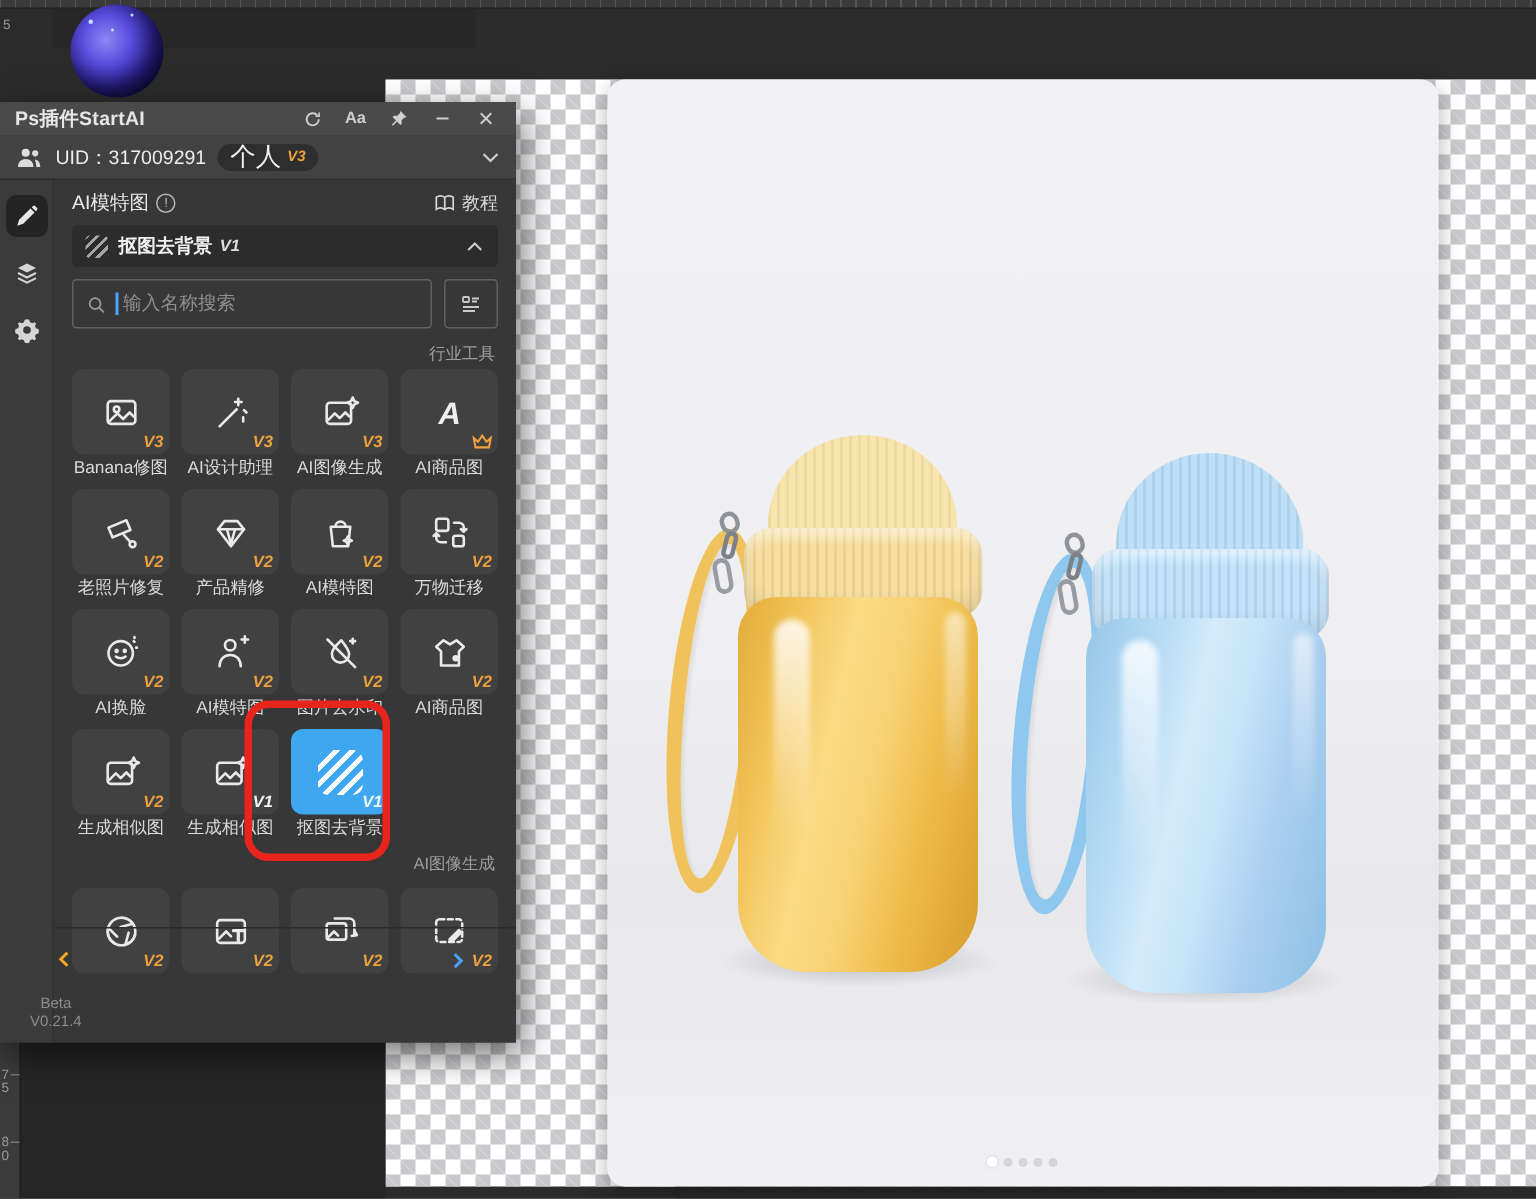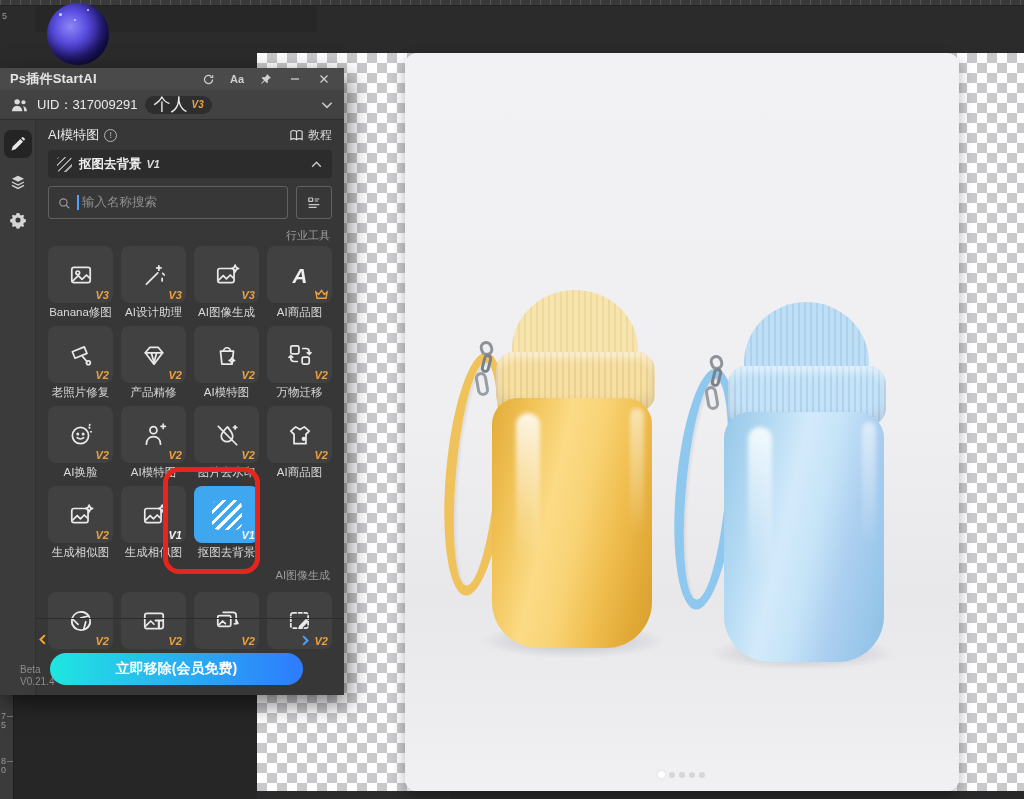--- a/index.html
+++ b/index.html
@@ -109,21 +109,21 @@
   .tile .stripes-icon { width:30px; height:30px; border-radius:7px;
     background:repeating-linear-gradient(135deg,#ffffff 0 3px,transparent 3px 7.5px); }
   .tlabel { margin-top:1px; height:16px; line-height:16px; font-size:11.5px; color:#dadada; white-space:nowrap; }
   .divider { position:absolute; left:36px; right:0; top:550px; height:1px; background:#2c2c2c; }
   .car-arrow { position:absolute; z-index:15; width:12px; height:14px; display:flex; align-items:center; }
   .car-arrow.left { left:38px; top:564px; }
   .car-arrow.right { left:300px; top:565px; }
   .cta { position:absolute; left:50px; top:585px; width:253px; height:32px; border-radius:16px; border:none; z-index:20;
     background:linear-gradient(90deg,#1fe6e0 0%,#28b6ee 45%,#2e7bff 100%);
     color:#fff; font-size:14px; font-weight:bold; font-family:inherit; display:flex; align-items:center; justify-content:center; cursor:pointer; }
-  .beta { position:absolute; left:20px; top:596px; z-index:20; font-size:10px; line-height:12px; color:#8d8d8d; text-align:left; }
+  .beta { position:absolute; left:20px; top:596px; z-index:20; font-size:10px; line-height:12px; color:#8d8d8d; text-align:center; }
   .red-box { position:absolute; left:163px; top:399px; width:97px; height:107px; border:5px solid #e8251d; border-radius:16px; z-index:30; }
 
   svg { display:block; }
 </style>
 </head>
 <body>
 
 <div class="stage">
 
   <div class="top-ruler"></div>
@@ -564,21 +564,20 @@
       <svg width="10" height="13" viewBox="0 0 16 20" fill="none" stroke="#f5a623" stroke-width="3.2">
           <path d="M11 3L4 10l7 7"></path>
         </svg>
     </span>
     <span class="car-arrow right">
       <svg width="10" height="13" viewBox="0 0 16 20" fill="none" stroke="#4aa3ff" stroke-width="3.2">
           <path d="M5 3l7 7-7 7"></path>
         </svg>
     </span>
 
-    <button class="cta">立即移除(会员免费)</button>
     <div class="beta">
       <div>Beta</div>
       <div>V0.21.4</div>
     </div>
 
     <div class="red-box"></div>
   </div>
 </div>
 
 </body></html>

